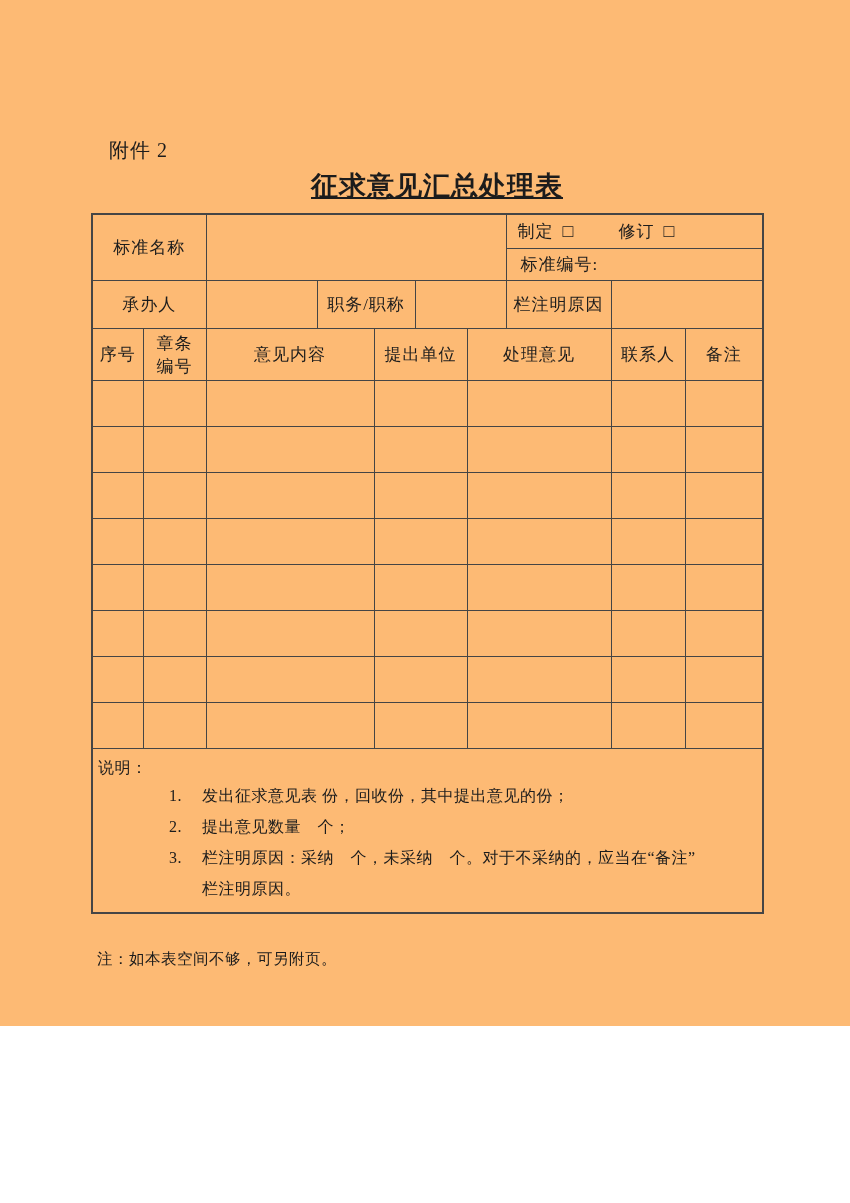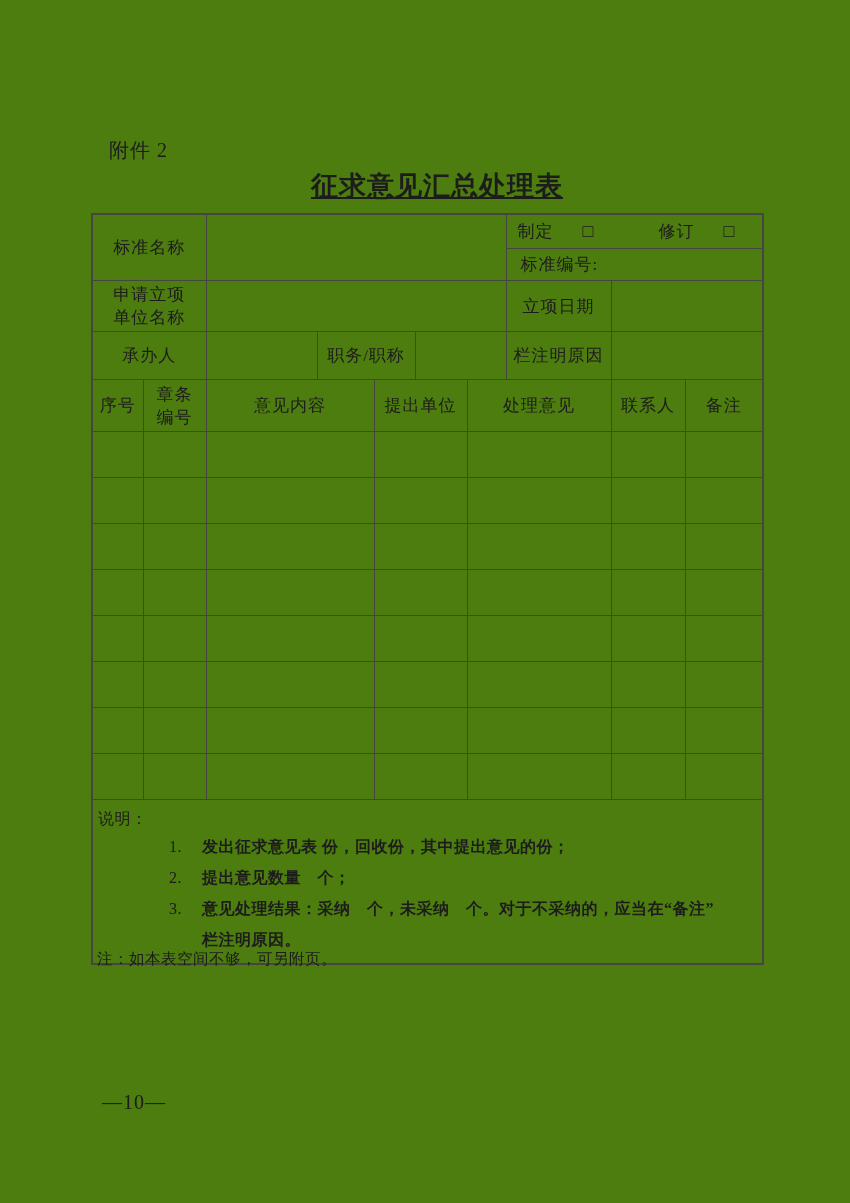--- a/index.html
+++ b/index.html
@@ -1,20 +1,20 @@
 <!DOCTYPE html>
 <html><head>
 <meta charset="utf-8">
 <style>
   html, body { margin: 0; padding: 0; background: #ffffff; }
   .page {
     position: relative;
     width: 850px;
-    height: 1203px;
-    background: #4d7c0f;
+    height: 1026px;
+    background: #fdba74;
     font-family: "Liberation Serif", "DejaVu Serif", serif;
     color: #1c1c1c;
     overflow: hidden;
   }
 
   .attachment-label {
     position: absolute;
     left: 109px;
     top: 136px;
     font-size: 20px;
@@ -66,21 +66,20 @@
   td.no-pad { padding: 0; }
   .split-cell { display: block; width: 100%; }
   .split-top {
     box-sizing: border-box;
     height: 34px;
     border-bottom: 1px solid #454545;
     display: flex;
     align-items: center;
     padding-left: 11px;
     text-align: right;
-    gap: 20px;
   }
   .split-bottom {
     box-sizing: border-box;
     height: 31px;
     display: flex;
     align-items: center;
     padding-left: 14px;
     text-align: left;
   }
   .checkbox-glyph { font-size: 18px; margin-left: 9px; letter-spacing: 0; }
@@ -93,21 +92,21 @@
     font-size: 16px;
     letter-spacing: 0.5px;
     margin-left: 8px;
   }
   .notes-label { line-height: 25px; }
   .note-item { display: flex; line-height: 31px; }
   .note-num {
     flex: 0 0 33px;
     margin-left: 71px;
   }
-  .note-text { flex: 1; font-weight: bold; }
+  .note-text { flex: 1; }
 
   .footnote {
     position: absolute;
     left: 97px;
     top: 949px;
     font-size: 15.5px;
     letter-spacing: 0.5px;
   }
 
   .page-number {
@@ -154,27 +153,20 @@
               <span class="checkbox-glyph">□</span>
             </div>
             <div class="split-bottom">
               <span>标准编号:</span>
               <span></span>
             </div>
           </div>
         </td>
       </tr>
 
-      <tr class="row-2">
-        <td colspan="2" class="pre">申请立项
-单位名称</td>
-        <td colspan="5"></td>
-        <td>立项日期</td>
-        <td colspan="2"></td>
-      </tr>
 
       <tr class="row-3">
         <td colspan="2">承办人</td>
         <td></td>
         <td colspan="2">职务/职称</td>
         <td colspan="2"></td>
         <td>栏注明原因</td>
         <td colspan="2"></td>
       </tr>
 
@@ -267,21 +259,21 @@
           <div class="note-item">
             <span class="note-num">1.</span>
             <span class="note-text">发出征求意见表 份，回收份，其中提出意见的份；</span>
           </div>
           <div class="note-item">
             <span class="note-num">2.</span>
             <span class="note-text">提出意见数量　个；</span>
           </div>
           <div class="note-item">
             <span class="note-num">3.</span>
-            <span class="note-text">意见处理结果：采纳　个，未采纳　个。对于不采纳的，应当在“备注”</span>
+            <span class="note-text">栏注明原因：采纳　个，未采纳　个。对于不采纳的，应当在“备注”</span>
           </div>
           <div class="note-item">
             <span class="note-num"></span>
             <span class="note-text">栏注明原因。</span>
           </div>
         </td>
       </tr>
 
     </tbody>
   </table>

